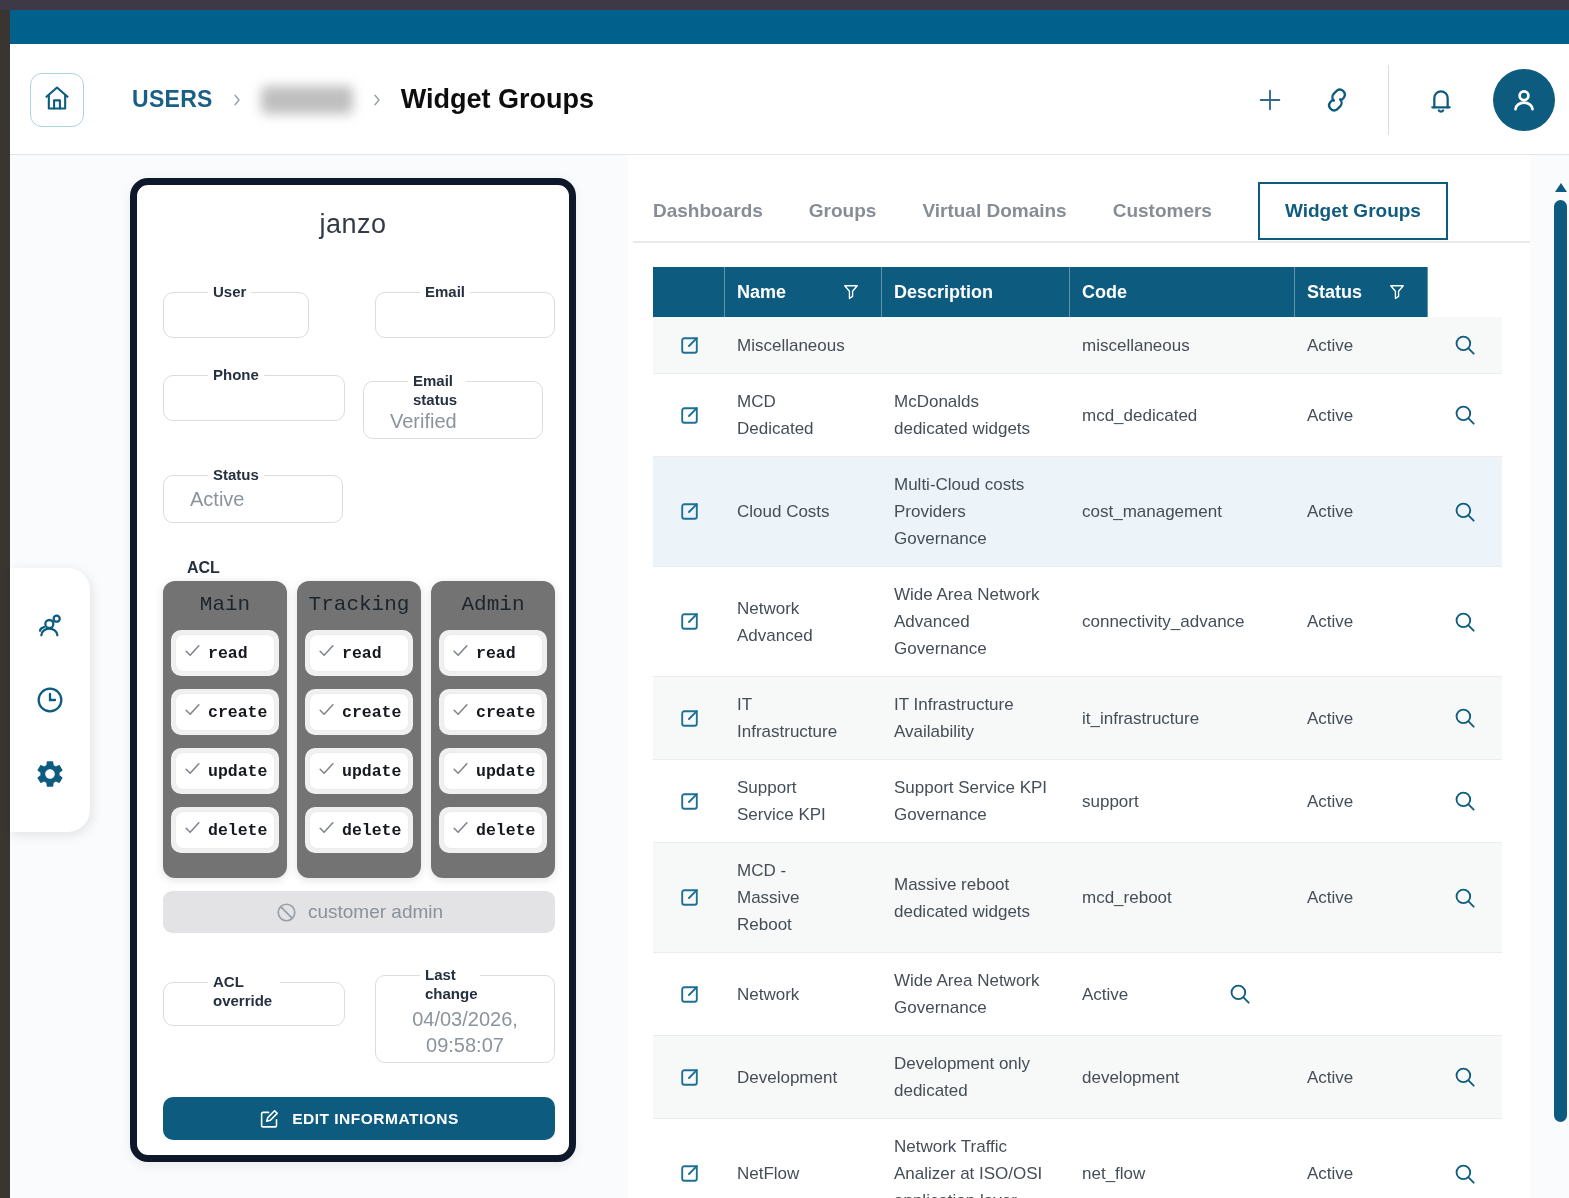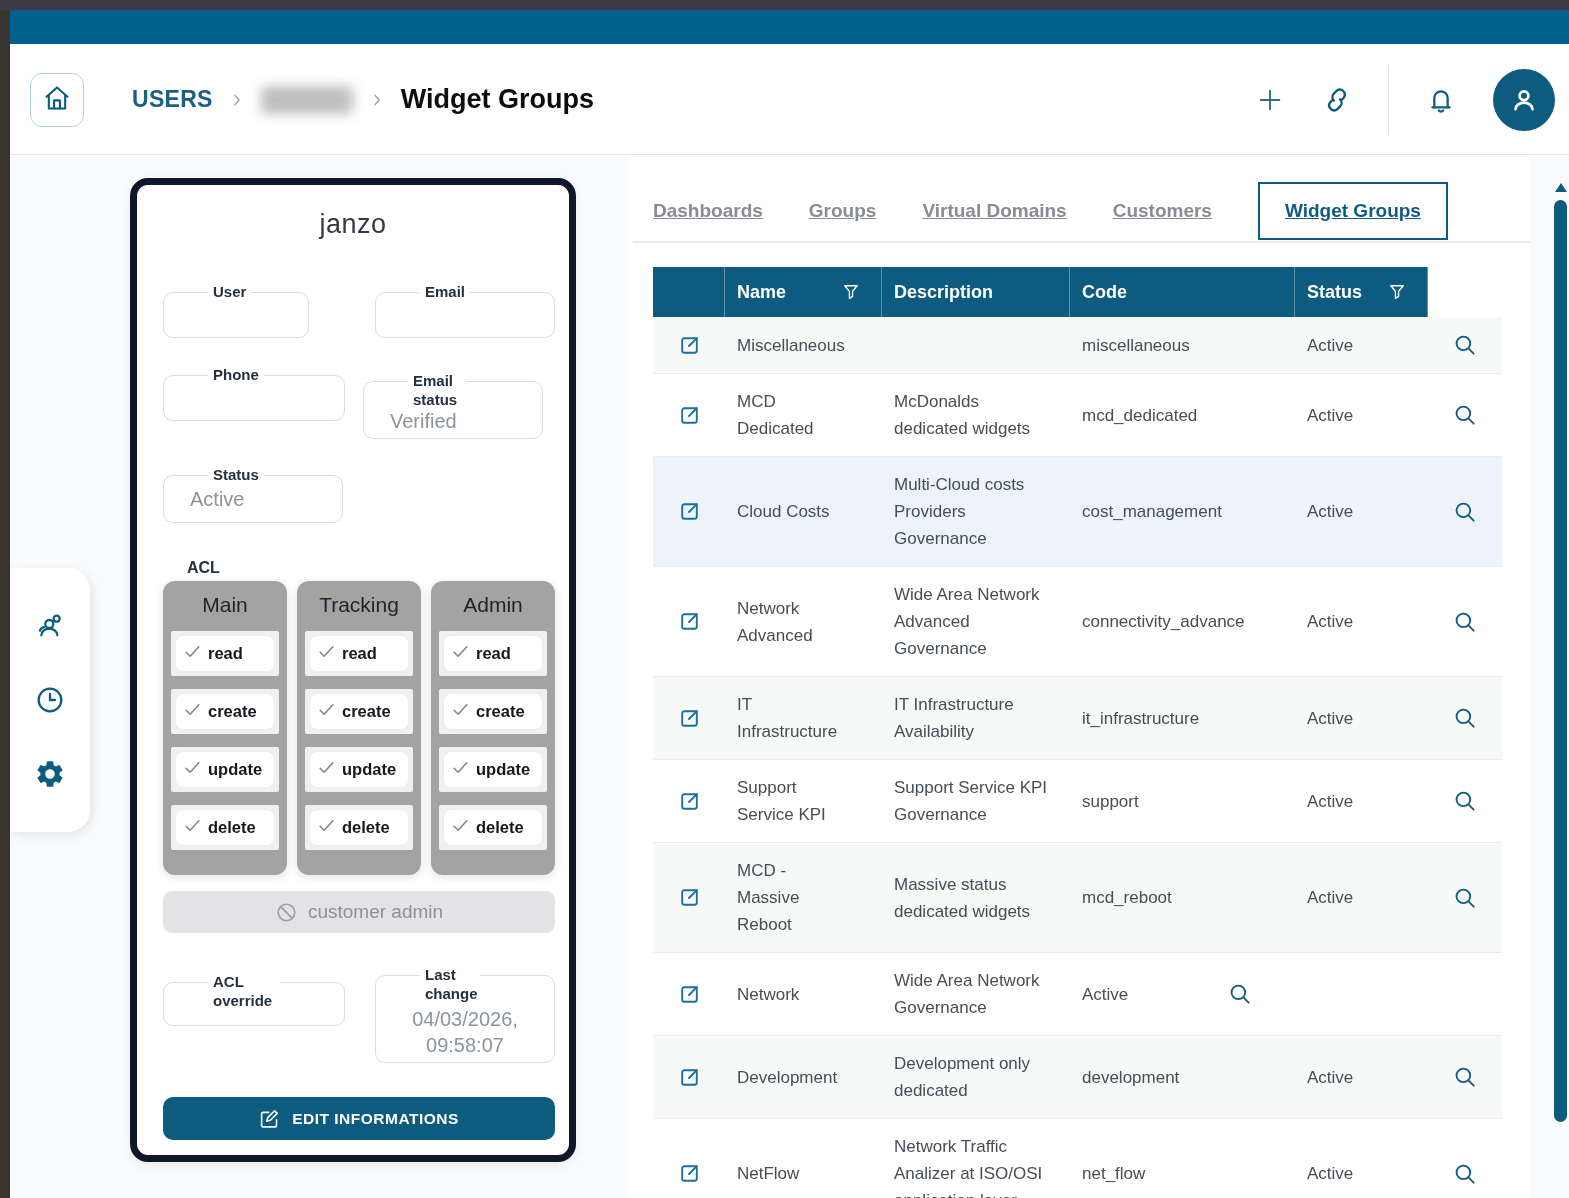--- a/index.html
+++ b/index.html
@@ -46,35 +46,35 @@
   .f-aclover     { left:26px;  top:797px; width:182px; height:44px; }
   .f-aclover .flabel { width:72px; }
   .f-lastchange  { left:238px; top:790px; width:180px; height:88px; }
   .f-lastchange .flabel { width:60px; }
   .f-lastchange .fvalue { padding:30px 10px 0 10px; text-align:center; line-height:26px; }
   .val-blur { margin:16px 0 0 26px; height:15px; background:#c3c3c3; border-radius:4px; filter:blur(5px); }
   .w70{width:70px;} .w110{width:110px;} .w124{width:124px;}
 
   .acl-label { position:absolute; left:50px; top:374px; font-size:16px; font-weight:700; color:#25313f; }
   .acl-row { position:absolute; left:26px; top:396px; width:392px; display:flex; gap:10px; }
-  .acl-panel { width:124px; min-height:292px; background:#a3a3a3; border-radius:12px; box-shadow:0 2px 10px rgba(0,0,0,.12); padding:12px 8px; }
+  .acl-panel { width:124px; min-height:292px; background:#737373; border-radius:12px; box-shadow:0 2px 10px rgba(0,0,0,.12); padding:12px 8px;font-family:Liberation Mono, monospace; }
   .acl-title { text-align:center; font-size:21px; color:#1d242c; font-weight:500; margin-bottom:14px; }
-  .perm-outer { background:#f0f0f1; border-radius:2px; padding:4px; margin-bottom:13px; }
+  .perm-outer { background:#f0f0f1; border-radius:10px; padding:4px; margin-bottom:13px; }
   .perm-inner { background:#fff; border:1px solid #ececee; border-radius:8px; padding:6px 7px; display:flex; align-items:center; gap:6px; }
   .perm-inner .plabel { font-size:16.5px; font-weight:600; color:#15191e; }
 
   .customer-admin { position:absolute; left:26px; top:706px; width:392px; height:42px; background:#e3e3e5; border:none; border-radius:9px; display:flex; align-items:center; justify-content:center; gap:10px; font-size:19px; color:#8b909a; cursor:pointer; font-family:inherit; }
 
   .edit-btn { position:absolute; left:26px; top:912px; width:392px; height:43px; background:#0d5c80; border:none; border-radius:10px; display:flex; align-items:center; justify-content:center; gap:12px; color:#fff; font-size:15.5px; font-weight:700; letter-spacing:.5px; cursor:pointer; font-family:inherit; }
 
   
   .right-panel { position:absolute; left:618px; top:0; width:902px; height:1043px; background:#fff; }
   .tab-line { position:absolute; left:5px; top:86px; width:897px; height:2px; background:#e9e9e9; }
   .tabs { position:absolute; left:25px; top:25px; height:62px; display:flex; align-items:center; gap:46px; }
-  .tab { font-size:19px; font-weight:600; color:#878d94; cursor:pointer; white-space:nowrap;text-decoration:underline; }
+  .tab { font-size:19px; font-weight:600; color:#878d94; cursor:pointer; white-space:nowrap; }
   .tab.active { color:#0f5c80; font-weight:700; border:2px solid #0d5c80; background:#fff; padding:16px 25px; position:relative; z-index:2; }
 
   
   .table { position:absolute; left:25px; top:112px; width:849px; }
   .thead { display:flex; height:50px; }
   .th { background:#0e5b80; color:#fff; font-size:18px; font-weight:700; display:flex; align-items:center; border-right:1px solid rgba(255,255,255,.35); }
   .th:last-child, .th.c5 { border-right:none; }
   .th.c5 { background:transparent; }
   .c0 { width:72px; justify-content:center; display:flex; align-items:center; }
   .c1 { width:157px; padding-left:12px; }
@@ -533,21 +533,21 @@
               <div class="td c0">
                 <span class="icon-link">
                   <svg width="25" height="25" viewBox="0 0 24 24" fill="none" stroke="#1d6f94" stroke-width="1.8" stroke-linecap="round" stroke-linejoin="round">
                     <path d="M13.5 5H7a2 2 0 0 0-2 2v10a2 2 0 0 0 2 2h10a2 2 0 0 0 2-2v-6.5"></path>
                     <path d="M11.5 12.5 19 5"></path>
                     <path d="M14.5 5H19v4.5"></path>
                   </svg>
                 </span>
               </div>
               <div class="td c1">MCD - Massive Reboot</div>
-              <div class="td c2">Massive status dedicated widgets</div>
+              <div class="td c2">Massive reboot dedicated widgets</div>
               <div class="td c3">mcd_reboot</div>
               <div class="td c4">Active</div>
               <div class="td c5">
                 <span class="icon-mag">
                   <svg width="26" height="26" viewBox="0 0 24 24" fill="none" stroke="#0f5c80" stroke-width="1.7" stroke-linecap="round">
                     <circle cx="10.5" cy="10.5" r="6.3"></circle>
                     <path d="M15.2 15.2 20 20"></path>
                   </svg>
                 </span>
               </div>

